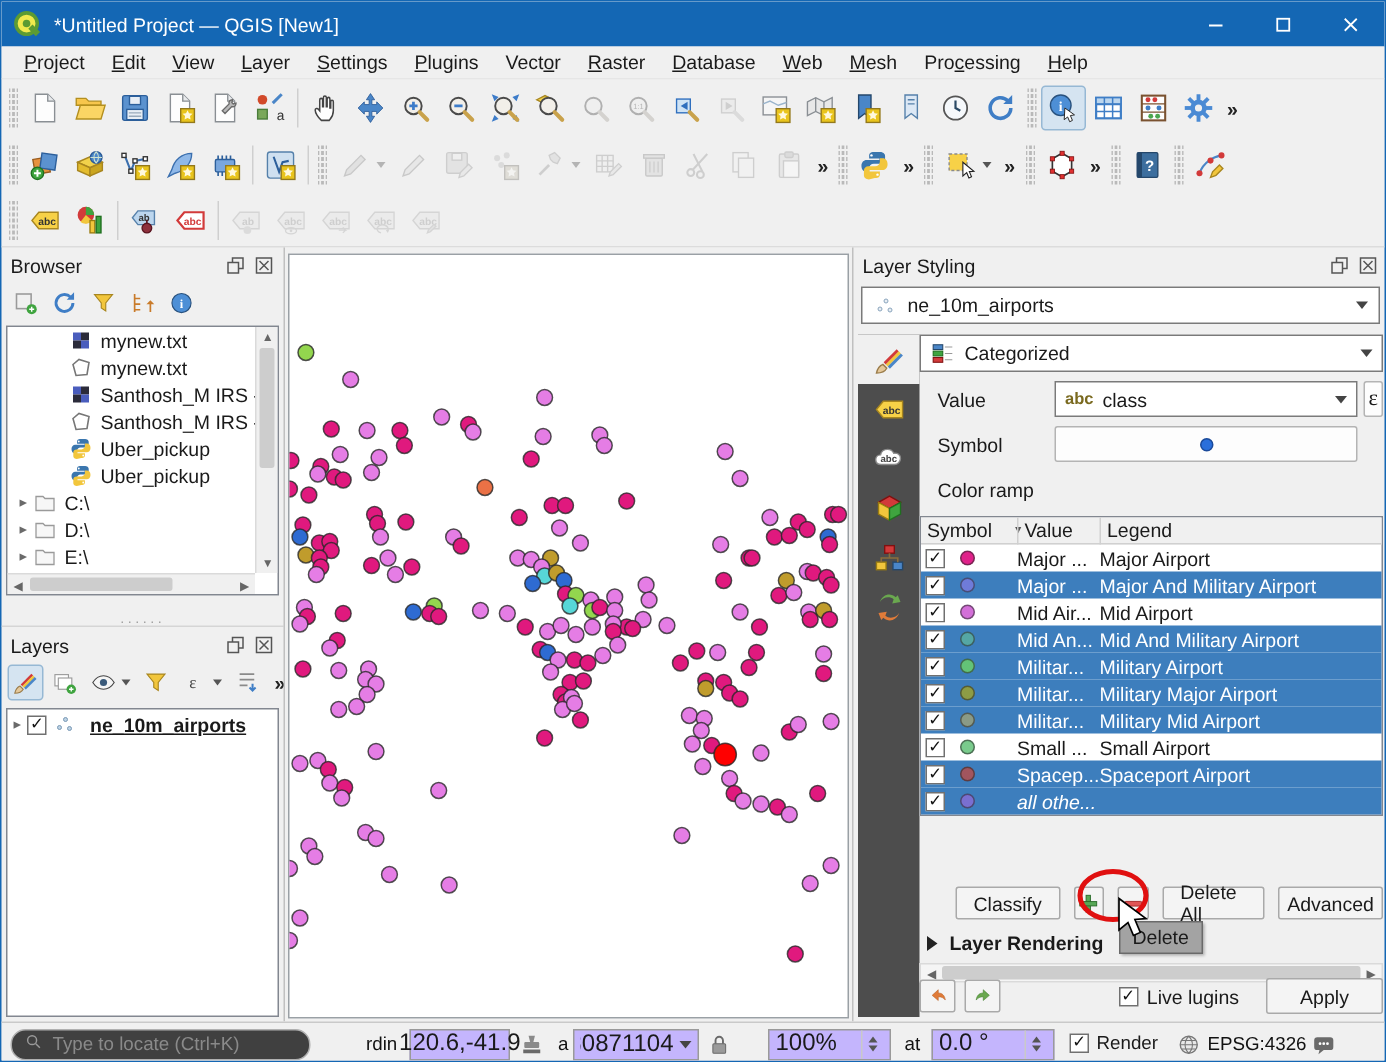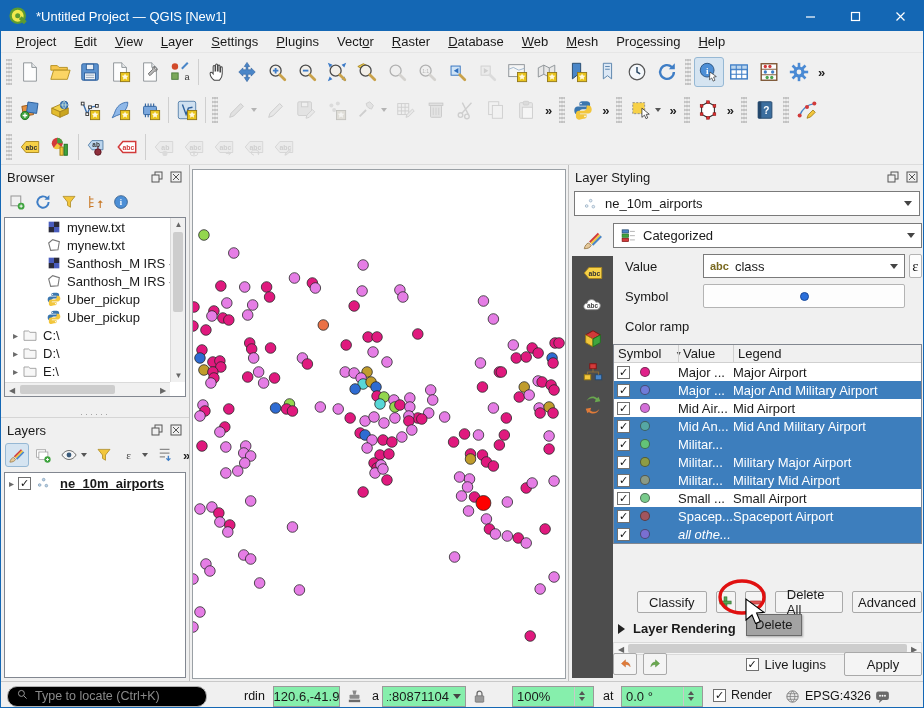--- a/index.html
+++ b/index.html
@@ -150,25 +150,25 @@
 
   
   #annot { position:absolute; left:700px; top:575px; width:120px; height:75px; pointer-events:none; z-index:50; }
   #tooltip { position:absolute; left:745px; top:613px; background:#a3a3a3; border:1px solid #6a6a6a;
              padding:2px 8px 3px 8px; font-size:13px; z-index:49; box-shadow:1px 1px 2px rgba(0,0,0,.3); }
 
   
   #statusbar { position:absolute; left:0; top:680px; width:100%; height:28px; background:#f0f0f0;
                border-top:1px solid #c9c9c9; font-size:12.5px; }
   #statusbar > * { position:absolute; }
-  #locator { left:6px; top:3.5px; width:200px; height:21px; background:#000000; border:1px solid #b0b0b0;
+  #locator { left:6px; top:3.5px; width:200px; height:21px; background:#404040; border:1px solid #b0b0b0;
              border-radius:10px; display:flex; align-items:center; padding:0 8px; gap:6px; color:#8a8a8a; }
   #locator svg { width:13px; height:13px; }
-  .sb-box { background:#86efac; border:1px solid #9a9a9a; height:21px; top:3.5px; display:flex; align-items:center;
-            padding:0 4px; font-size:13px; }
+  .sb-box { background:#c4b5fd; border:1px solid #9a9a9a; height:21px; top:3.5px; display:flex; align-items:center;
+            padding:0 4px; font-size:16px; }
   .sb-lbl { top:7px; color:#111; }
   .spin { margin-left:auto; border-left:1px solid #c9c9c9; height:100%; width:15px; display:flex;
           flex-direction:column; align-items:center; justify-content:center; gap:2px; }
   .spin i { width:0; height:0; border-left:3.5px solid transparent; border-right:3.5px solid transparent; }
   .spin .up { border-bottom:4px solid #555; } .spin .dn { border-top:4px solid #555; }
   .sb-ic { top:6px; width:17px; height:17px; } .sb-ic svg { width:100%; height:100%; }
 </style>
 </head>
 <body>
 
@@ -1428,20 +1428,21 @@
           <span class="cell val c2">Mid An...</span>
           <span class="cell leg c3">Mid And Military Airport</span>
         </div>
 
         <div class="trow sel">
           <span class="cell sym c1">
             <span class="cb">✓</span>
             <span class="dot" style="background: rgb(99, 195, 119);"></span>
           </span>
           <span class="cell val c2">Militar...</span>
+          <span class="cell leg c3">Military Airport</span>
         </div>
 
         <div class="trow sel">
           <span class="cell sym c1">
             <span class="cb">✓</span>
             <span class="dot" style="background: rgb(141, 156, 69);"></span>
           </span>
           <span class="cell val c2">Militar...</span>
           <span class="cell leg c3">Military Major Airport</span>
         </div>

